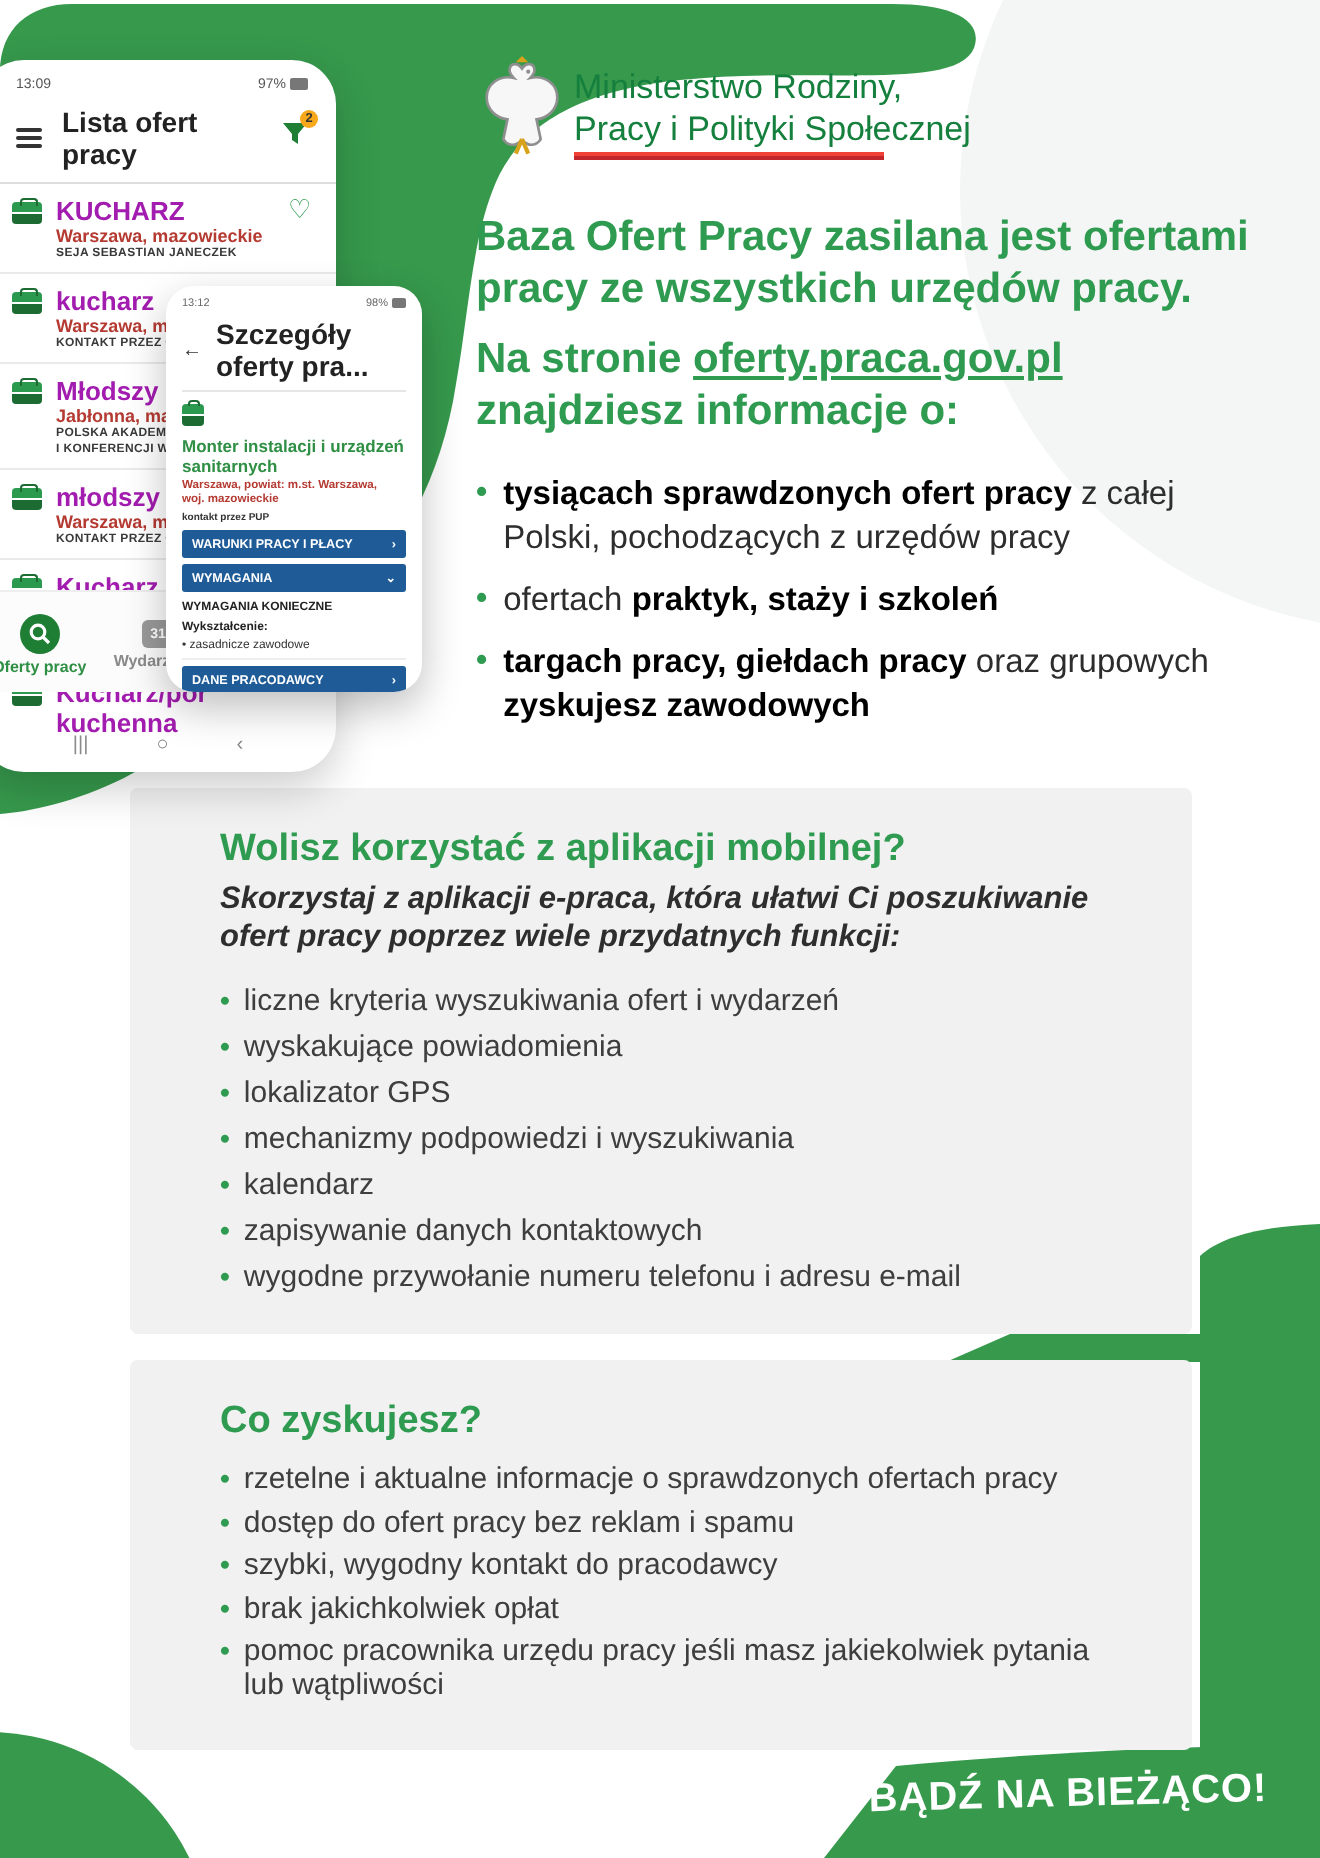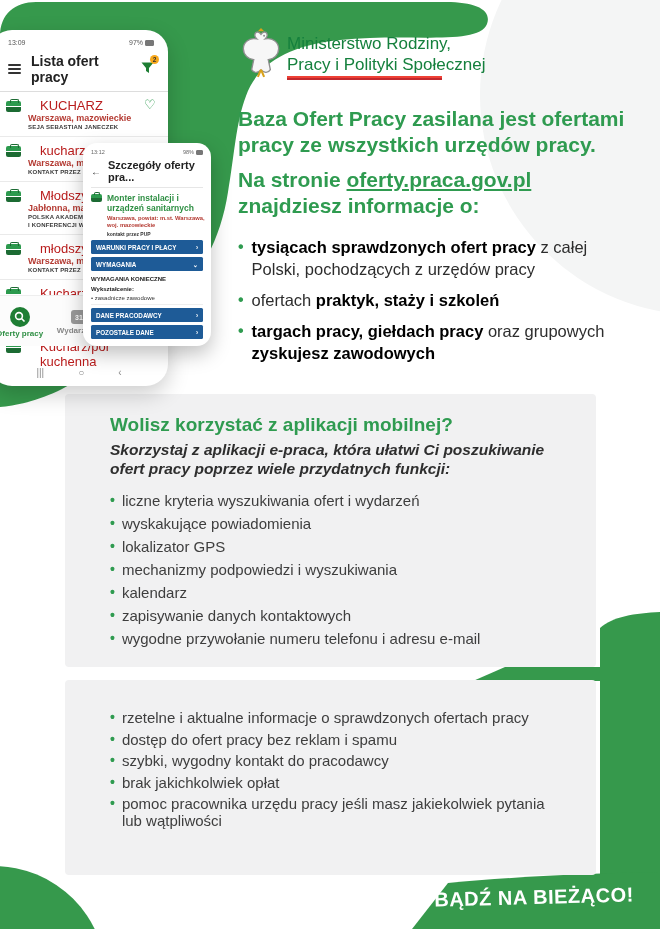--- a/index.html
+++ b/index.html
@@ -55,21 +55,21 @@
   .pA-title{flex:1;font-size:14px;font-weight:700;color:#222;}
   .funnel{position:relative;cursor:pointer;}
   .funnel .badge{position:absolute;right:-5px;top:-5px;width:9px;height:9px;border-radius:50%;
      background:#f7a81b;color:#333;font-size:6.5px;font-weight:700;text-align:center;line-height:9px;}
   .row{display:flex;gap:7px;padding:6px 10px 5px 16px;border-top:1px solid #eaeaea;align-items:flex-start;}
   .bcase{flex:0 0 15px;width:15px;height:11px;margin-top:3px;border-radius:2px;
      background:linear-gradient(to bottom,#2c9a4e 45%,#ffffff 45%,#ffffff 55%,#1c6b33 55%);position:relative;}
   .bcase:before{content:"";position:absolute;left:4px;top:-2px;width:7px;height:3px;
      border:1.5px solid #1c6b33;border-bottom:none;border-radius:2px 2px 0 0;}
   .rmain{flex:1;min-width:0;}
-  .rtitle{font-size:13px;font-weight:400;color:#b91c1c;white-space:nowrap;overflow:hidden;margin-left:12px;}
+  .rtitle{font-size:13px;font-weight:700;color:#a21caf;white-space:nowrap;overflow:hidden;}
   .rloc{font-size:9px;font-weight:700;color:#b43a32;white-space:nowrap;overflow:hidden;}
   .rcomp{font-size:6px;font-weight:700;color:#3a3a3a;letter-spacing:.2px;line-height:8px;white-space:nowrap;overflow:hidden;}
   .heart{flex:0 0 14px;font-size:13px;line-height:13px;color:#2f9b50;cursor:pointer;}
   .pA-tabs{position:absolute;left:0;right:0;bottom:40px;height:48px;background:#fcfcfc;
      border-top:1px solid #eee;display:flex;justify-content:space-around;align-items:center;padding-top:2px;}
   .tab{display:flex;flex-direction:column;align-items:center;gap:2px;cursor:pointer;width:56px;}
   .tab .lbl{font-size:8px;font-weight:700;color:#8a8a8a;}
   .tab.active .lbl{color:#2f8f44;}
   .cal{width:15px;height:14px;border-radius:3px;background:#9a9a9a;color:#fff;font-size:7px;
      font-weight:700;text-align:center;line-height:16px;position:relative;}
@@ -78,22 +78,22 @@
      color:#8b8b8b;font-size:10px;}
   .pA-nav span{cursor:pointer;}
 
   
   .phoneB{position:absolute;left:83px;top:143px;width:128px;height:203px;background:#fff;
      border-radius:14px;box-shadow:0 8px 20px rgba(0,0,0,.25);z-index:4;overflow:hidden;
      padding:6px 8px 0 8px;box-sizing:border-box;}
   .pB-status{display:flex;justify-content:space-between;font-size:5.5px;color:#666;}
   .pB-head{display:flex;align-items:center;gap:7px;margin-top:4px;padding-bottom:4px;border-bottom:1px solid #e6e6e6;}
   .pB-back{font-size:10px;color:#333;cursor:pointer;line-height:9px;}
-  .pB-title{font-size:11px;font-weight:700;color:#222;}
-  .pB-job{display:flex;gap:5px;margin-top:5px;}
+  .pB-title{font-size:14px;font-weight:700;color:#222;}
+  .pB-job{display:flex;gap:5px;margin-top:5px;flex-direction:column;}
   .bcase.small{flex:0 0 11px;width:11px;height:8px;margin-top:1px;}
   .bcase.small:before{left:3px;top:-2px;width:4px;height:2px;}
   .pB-jtitle{font-size:8.5px;line-height:10px;font-weight:700;color:#2f8f44;}
   .pB-jloc{font-size:5.8px;line-height:7px;font-weight:700;color:#b43a32;margin-top:2px;width:100px;}
   .pB-jcontact{font-size:5px;font-weight:700;color:#333;margin-top:2px;}
   .bluebar{height:14px;background:#1e5b97;border-radius:1.5px;margin-top:3px;display:flex;
      justify-content:space-between;align-items:center;padding:0 5px;color:#fff;
      font-size:6.3px;font-weight:700;cursor:pointer;}
   .pB-reqhead{font-size:6px;font-weight:700;color:#222;margin-top:5px;}
   .pB-reqlabel{font-size:6px;font-weight:700;color:#222;margin-top:4px;}
@@ -184,20 +184,21 @@
         <div class="gbullet">
             <span class="dot">•</span>
             <p>wygodne przywołanie numeru telefonu i adresu e-mail</p>
           </div>
       </div>
     </div>
   </div>
 
   <div class="gbox box2">
     <div class="inner">
+      <h3>Co zyskujesz?</h3>
       <div class="gbullets">
         <div class="gbullet">
             <span class="dot">•</span>
             <p>rzetelne i aktualne informacje o sprawdzonych ofertach pracy</p>
           </div>
         <div class="gbullet">
             <span class="dot">•</span>
             <p>dostęp do ofert pracy bez reklam i spamu</p>
           </div>
         <div class="gbullet">

